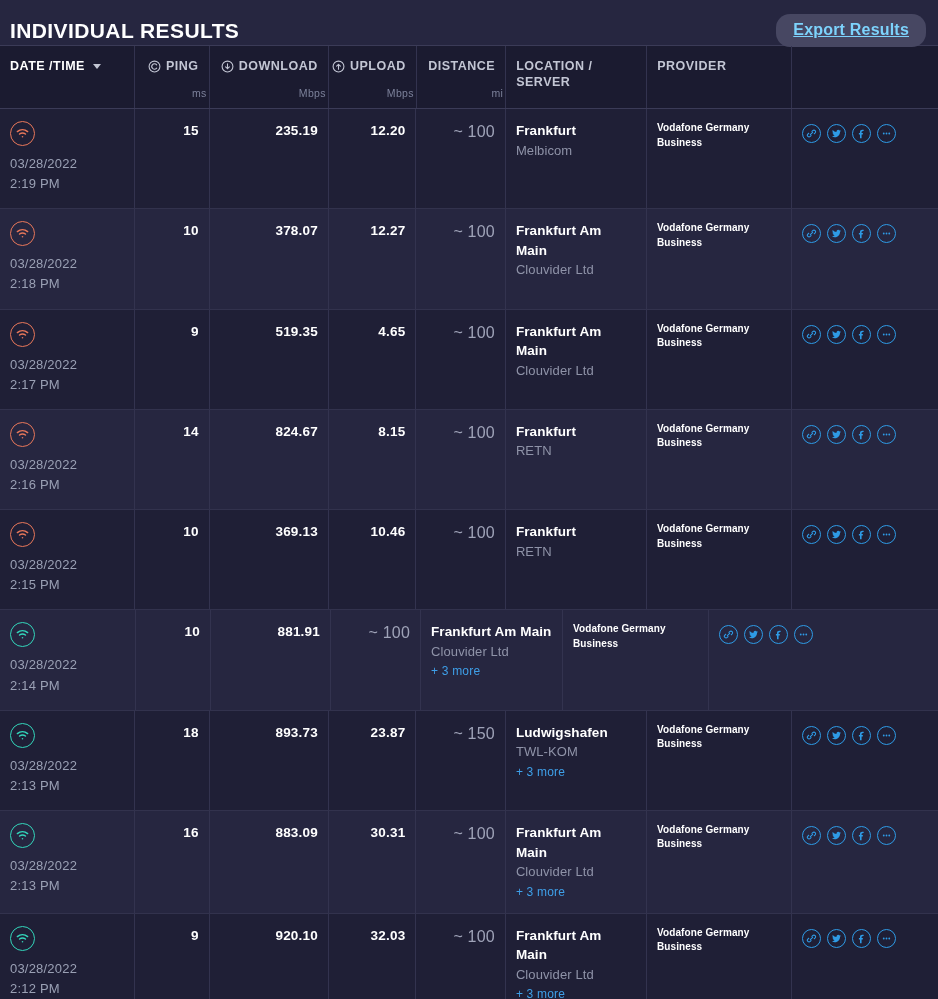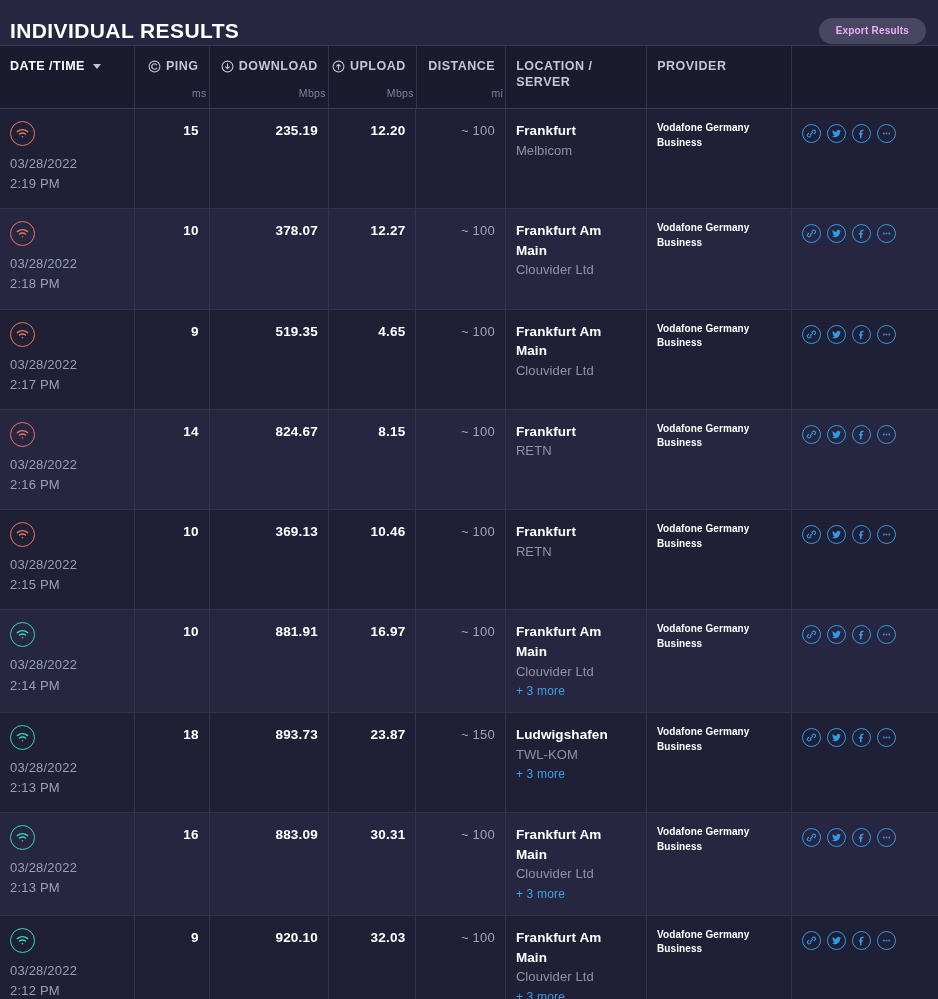--- a/index.html
+++ b/index.html
@@ -27,29 +27,30 @@
   }
   .page-title {
     font-size: 21px;
     font-weight: bold;
     letter-spacing: 0.4px;
     color: #ffffff;
     text-transform: uppercase;
   }
   .export-btn {
     background: #474762;
-    color: #f0abfc;
-    font-size: 10px;
+    color: #7dd3fc;
+    font-size: 16px;
     font-weight: bold;
     border: none;
     border-radius: 14px;
     padding: 7px 17px 8px;
     cursor: pointer;
     letter-spacing: .2px;
     font-family: inherit;
+    text-decoration: underline;
   }
 
   
   .table {
     width: 938px;
     border-top: 1px solid #3b3b57;
     border-bottom: 1px solid #3b3b57;
   }
   .row {
     display: flex;
@@ -123,21 +124,21 @@
   .td.num {
     text-align: right;
     font-size: 13.5px;
     font-weight: bold;
     color: #ffffff;
     padding-top: 14px;
     letter-spacing: .2px;
   }
   .td.dist {
     text-align: right;
-    font-size: 13px;
+    font-size: 16px;
     color: #9fa3b8;
     font-weight: normal;
     padding-top: 14px;
     letter-spacing: .2px;
   }
 
   
   .wifi-wrap { margin-bottom: 8px; }
   .wifi-badge {
     width: 25px; height: 25px;
@@ -562,21 +563,20 @@
                   <path d="M6.5 11a9.5 9.5 0 0 1 11 0"></path>
                   <circle cx="12" cy="16" r="1.5" fill="#33d6bb" stroke="none"></circle>
                 </svg>
               </span>
             </div>
             <div class="date-txt">03/28/2022</div>
             <div class="date-txt">2:14 PM</div>
           </div>
           <div class="td c-ping num">10</div>
           <div class="td c-down num">881.91</div>
-          <div class="td c-up num">16.97</div>
           <div class="td c-dist dist">~ 100</div>
           <div class="td c-loc">
             <div class="loc-city">Frankfurt Am Main</div>
             <div class="loc-server">Clouvider Ltd</div>
             <div class="loc-more">+ 3 more</div>
           </div>
           <div class="td c-prov">
             <div class="prov-txt">Vodafone Germany Business</div>
           </div>
           <div class="td c-act">

